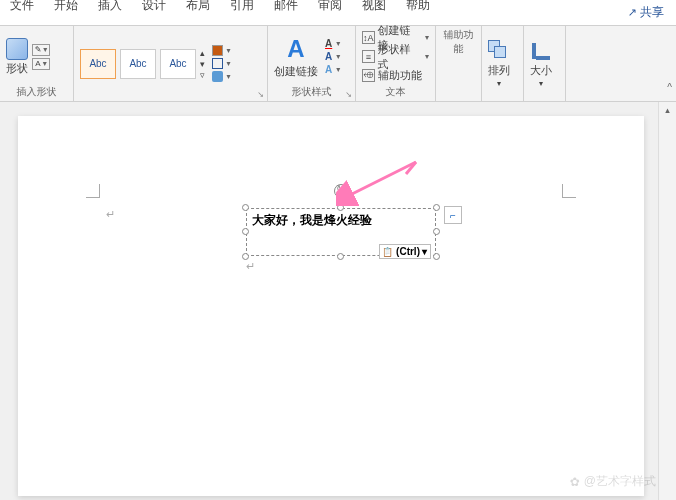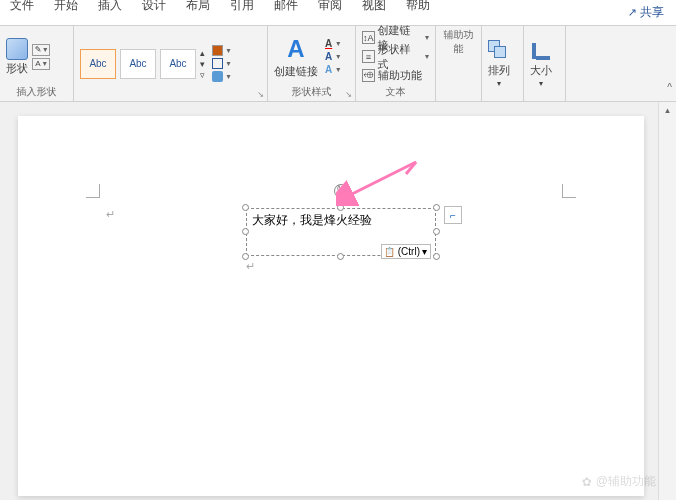--- a/index.html
+++ b/index.html
@@ -35,21 +35,21 @@
 
 .doc-area { position: absolute; top: 102px; left: 0; right: 18px; bottom: 0; background: #f0f0f0; }
 .page { position: absolute; left: 18px; top: 14px; width: 626px; height: 380px; background: #fff; box-shadow: 0 2px 6px rgba(0,0,0,0.15); }
 .margin-mark { position: absolute; width: 14px; height: 14px; border-color: #aaa; }
 .mm-tl { top: 68px; left: 68px; border-bottom: 1px solid #aaa; border-right: 1px solid #aaa; }
 .mm-tr { top: 68px; right: 68px; border-bottom: 1px solid #aaa; border-left: 1px solid #aaa; }
 .scrollbar-v { position: absolute; top: 102px; right: 0; width: 18px; bottom: 0; background: #f3f3f3; border-left: 1px solid #ddd; }
 .sb-arrow { height: 16px; text-align: center; font-size: 9px; color: #666; line-height: 16px; cursor: pointer; }
 
 .textbox-wrap { position: absolute; left: 228px; top: 92px; width: 190px; height: 48px; }
-.textbox { width: 100%; height: 100%; border: 1px dashed #888; background: #fff; font-size: 12px; padding: 3px 5px; position: relative; }
+.textbox { width: 100%; height: 100%; border: 1px dashed #888; background: #fff; font-size: 12px; padding: 3px 5px; position: relative; font-weight: bold; }
 .handle { width: 7px; height: 7px; border: 1px solid #888; background: #fff; border-radius: 50%; position: absolute; }
 .h-nw { top: -4px; left: -4px; } .h-ne { top: -4px; right: -4px; }
 .h-sw { bottom: -4px; left: -4px; } .h-se { bottom: -4px; right: -4px; }
 .h-n { top: -4px; left: calc(50% - 4px); } .h-s { bottom: -4px; left: calc(50% - 4px); }
 .h-w { top: calc(50% - 4px); left: -4px; } .h-e { top: calc(50% - 4px); right: -4px; }
 .rotate-h { position: absolute; top: -24px; left: calc(50% - 7px); width: 14px; height: 14px; border: 1.5px solid #888; border-radius: 50%; }
 .rotate-h::before { content: ""; position: absolute; top: 12px; left: 5px; width: 1px; height: 8px; background: #888; }
 .rotate-h::after { content: "↻"; position: absolute; top: -2px; left: 1px; font-size: 10px; color: #888; }
 .layout-opt { position: absolute; right: -26px; top: -2px; width: 18px; height: 18px; border: 1px solid #bbb; background: #fff; display: flex; align-items: center; justify-content: center; font-size: 10px; color: #2b72c4; }
 .paste-tag { position: absolute; bottom: -4px; right: 4px; border: 1px solid #bbb; background: #fff; font-size: 10px; padding: 1px 3px; display: flex; align-items: center; gap: 2px; }
@@ -230,14 +230,14 @@
     </svg>
   </div>
 </div>
 
 <div class="scrollbar-v">
   <div class="sb-arrow">▴</div>
 </div>
 
 <div class="watermark">
   <span>✿</span>
-    <span>@辅助功能</span>
+    <span>@艺术字样式</span>
 </div>
 
 </body></html>

